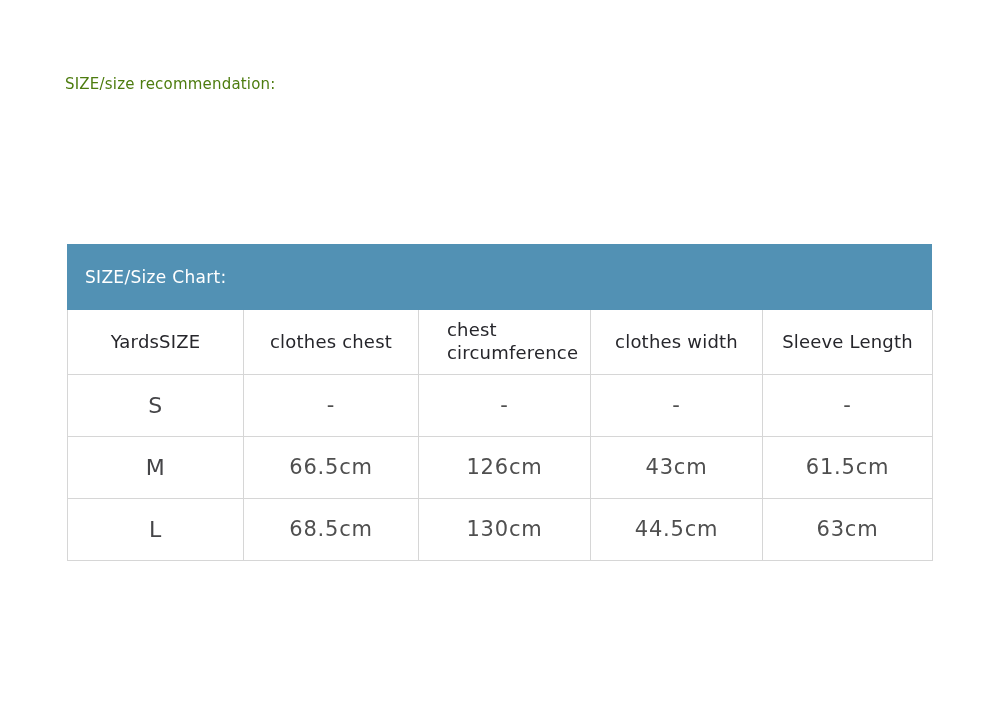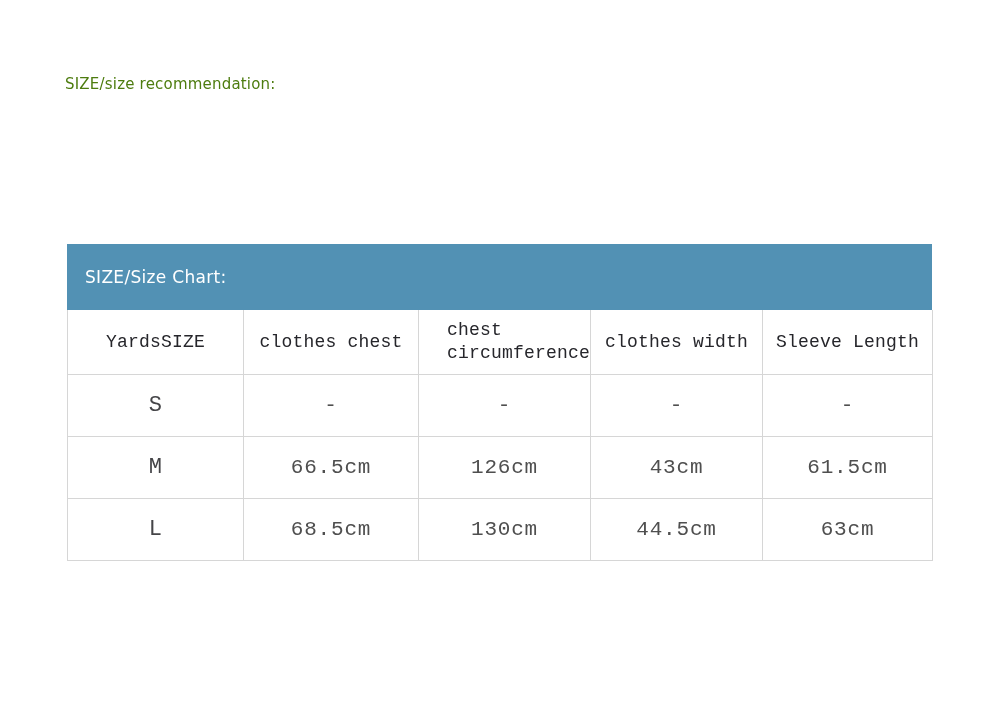--- a/index.html
+++ b/index.html
@@ -56,21 +56,20 @@
     color: #ffffff;
     font-size: 17px;
     letter-spacing: 0.3px;
   }
 
   table.size-table {
     width: 865px;
     border-collapse: collapse;
     table-layout: fixed;
     background: #c2410c;
-    font-family: Liberation Mono, monospace;
   }
   table.size-table th,
   table.size-table td {
     border: 1px solid #d6d6d6;
     border-top: none;
     text-align: center;
     vertical-align: middle;
     box-sizing: border-box;
     background: #ffffff;
   }

